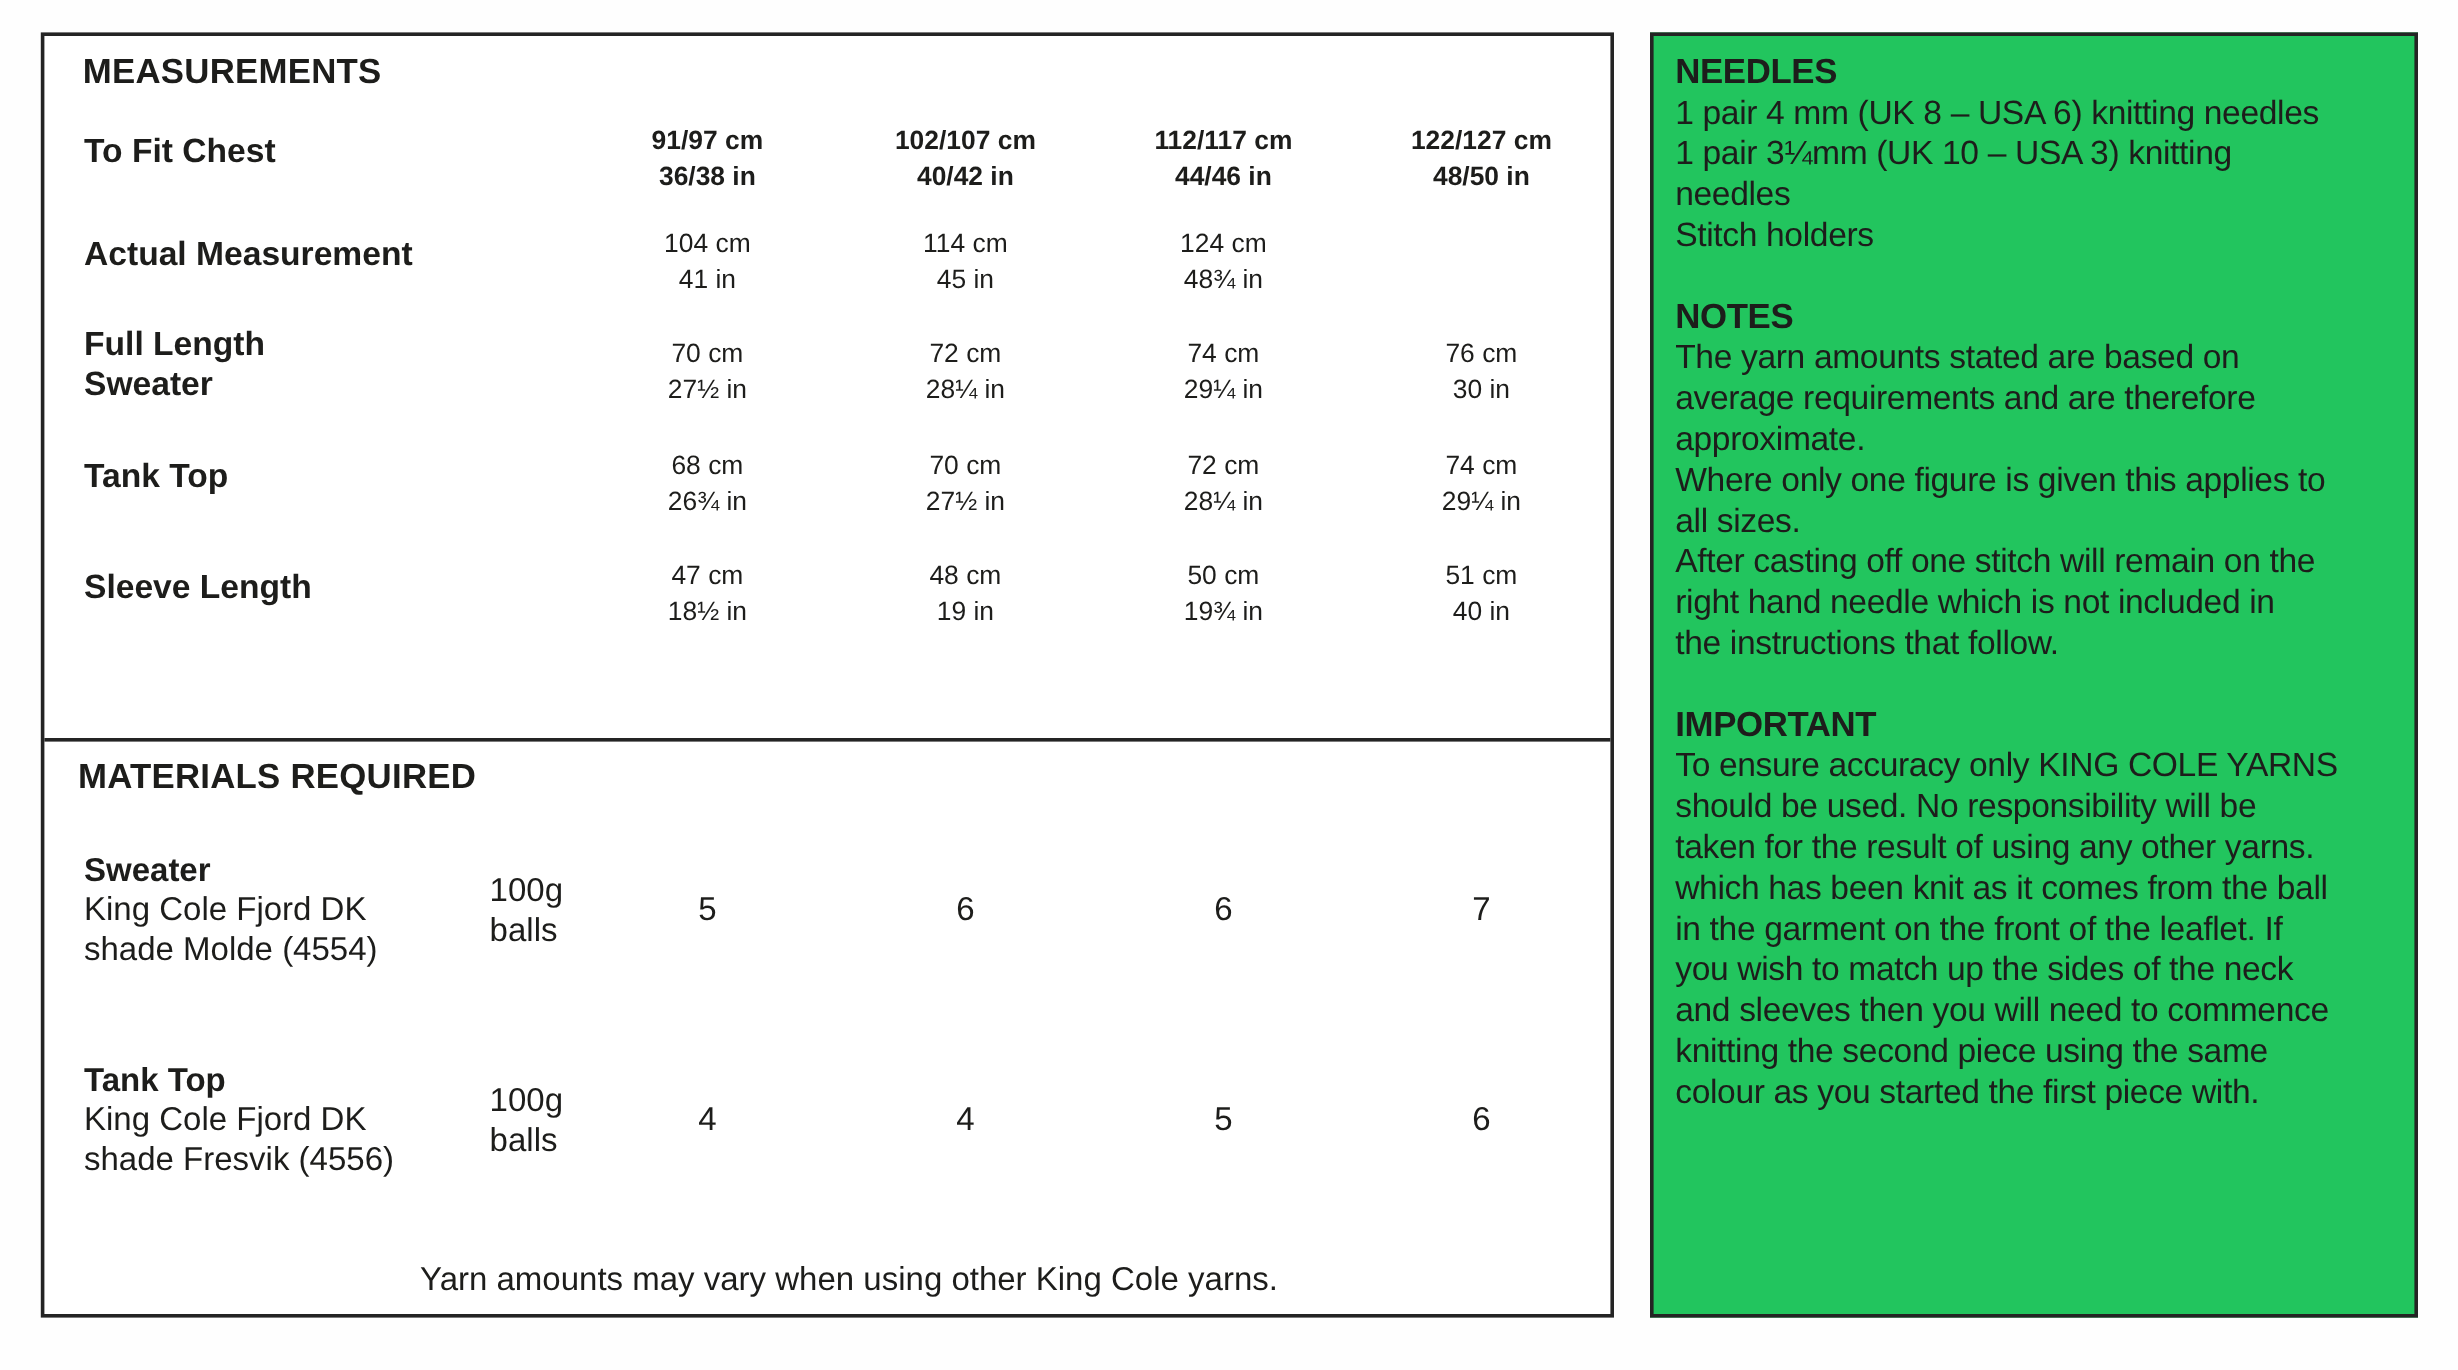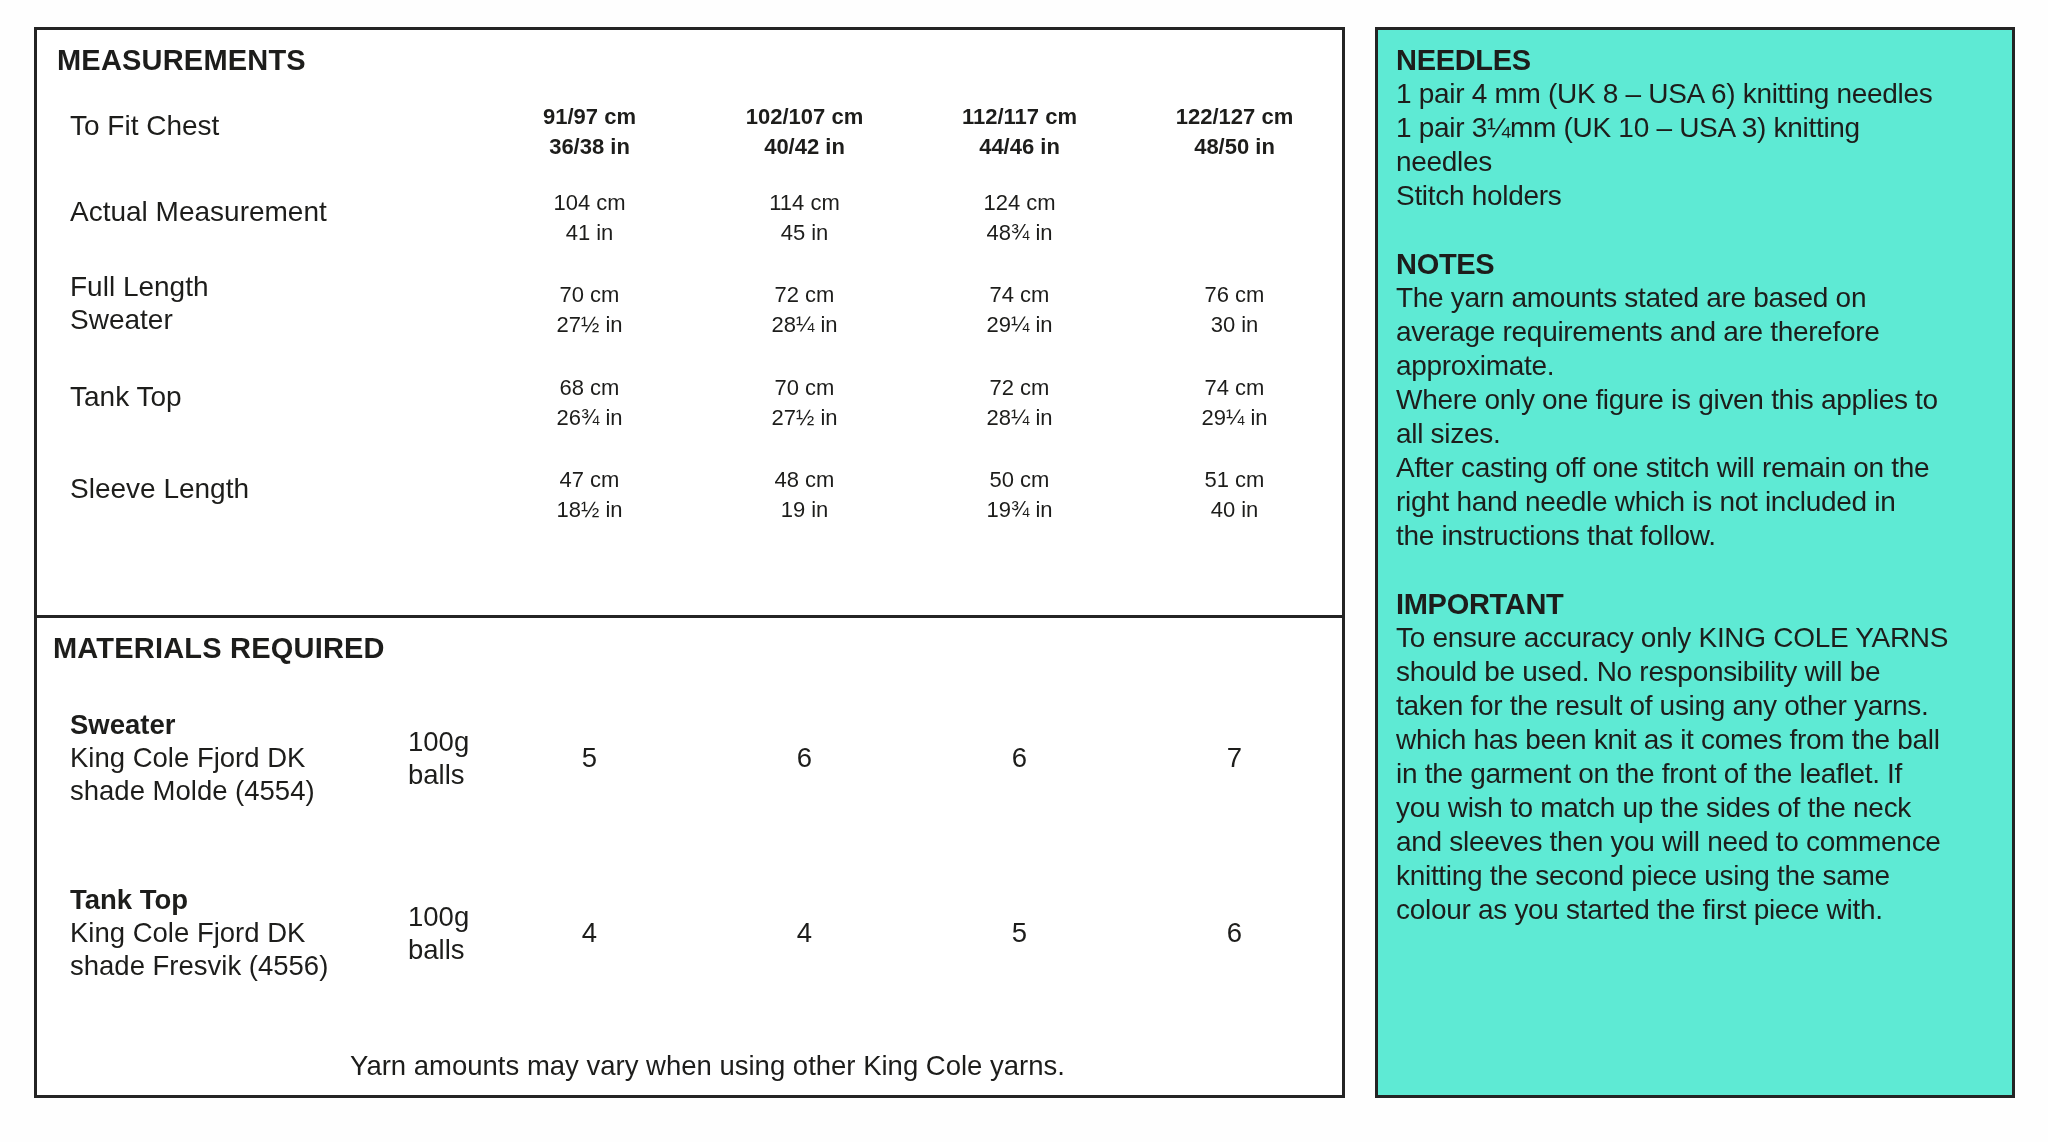--- a/index.html
+++ b/index.html
@@ -18,40 +18,40 @@
     position: absolute; left: 34px; top: 27px;
     width: 1311px; height: 1071px;
     border: 3px solid #242424;
     background: #fff;
     display: flex; flex-direction: column;
   }
   .meas-section { height: 588px; border-bottom: 3px solid #242424; overflow: hidden; }
   .mats-section { flex: 1; overflow: hidden; }
 
   .panel-title {
-    margin: 14px 0 0 0;
+    margin: 14px 0 0 12px;
     padding-left: 20px;
     font-size: 29px; font-weight: bold; letter-spacing: 0.2px;
     line-height: 32px;
   }
   .mats-section .panel-title { padding-left: 16px; }
 
   .m-row {
     display: grid;
     grid-template-columns: 412px 215px 215px 215px 215px;
     padding-left: 33px;
     align-items: center;
   }
   .m-row.header-row { margin-top: 12px; font-weight: bold; }
   .m-row.r2 { margin-top: 12px; }
   .m-row.r3 { margin-top: 18px; }
   .m-row.r4 { margin-top: 19px; }
   .m-row.r5 { margin-top: 18px; }
 
-  .m-label { font-weight: normal; font-size: 28px; line-height: 33px; }
+  .m-label { font-weight: bold; font-size: 28px; line-height: 33px; }
   .m-val { text-align: center; font-size: 22px; line-height: 30px; margin-top: 14px; }
 
   
   .mat-row {
     display: grid;
     grid-template-columns: 412px 215px 215px 215px 215px;
     padding-left: 33px;
     align-items: center;
   }
   .mat-row.first { margin-top: 44px; }
@@ -67,21 +67,21 @@
     padding-left: 36px;
     text-align: center;
     font-size: 27.5px; line-height: 30px;
   }
 
   
   .right-box {
     position: absolute; left: 1375px; top: 27px;
     width: 640px; height: 1071px;
     border: 3px solid #242424;
-    background: #5eead4;
+    background: #22c55e;
     padding: 13px 8px 0 18px;
     font-size: 28px; line-height: 34px; letter-spacing: -0.3px;
   }
   .right-box div { margin: 0; white-space: nowrap; }
   .rc-title { font-weight: bold; font-size: 29px; }
   .gap-title { margin-top: 34px !important; }
   .gap-para { margin-top: 48px !important; }
   .bold { font-weight: bold; }
 </style>
 </head>

